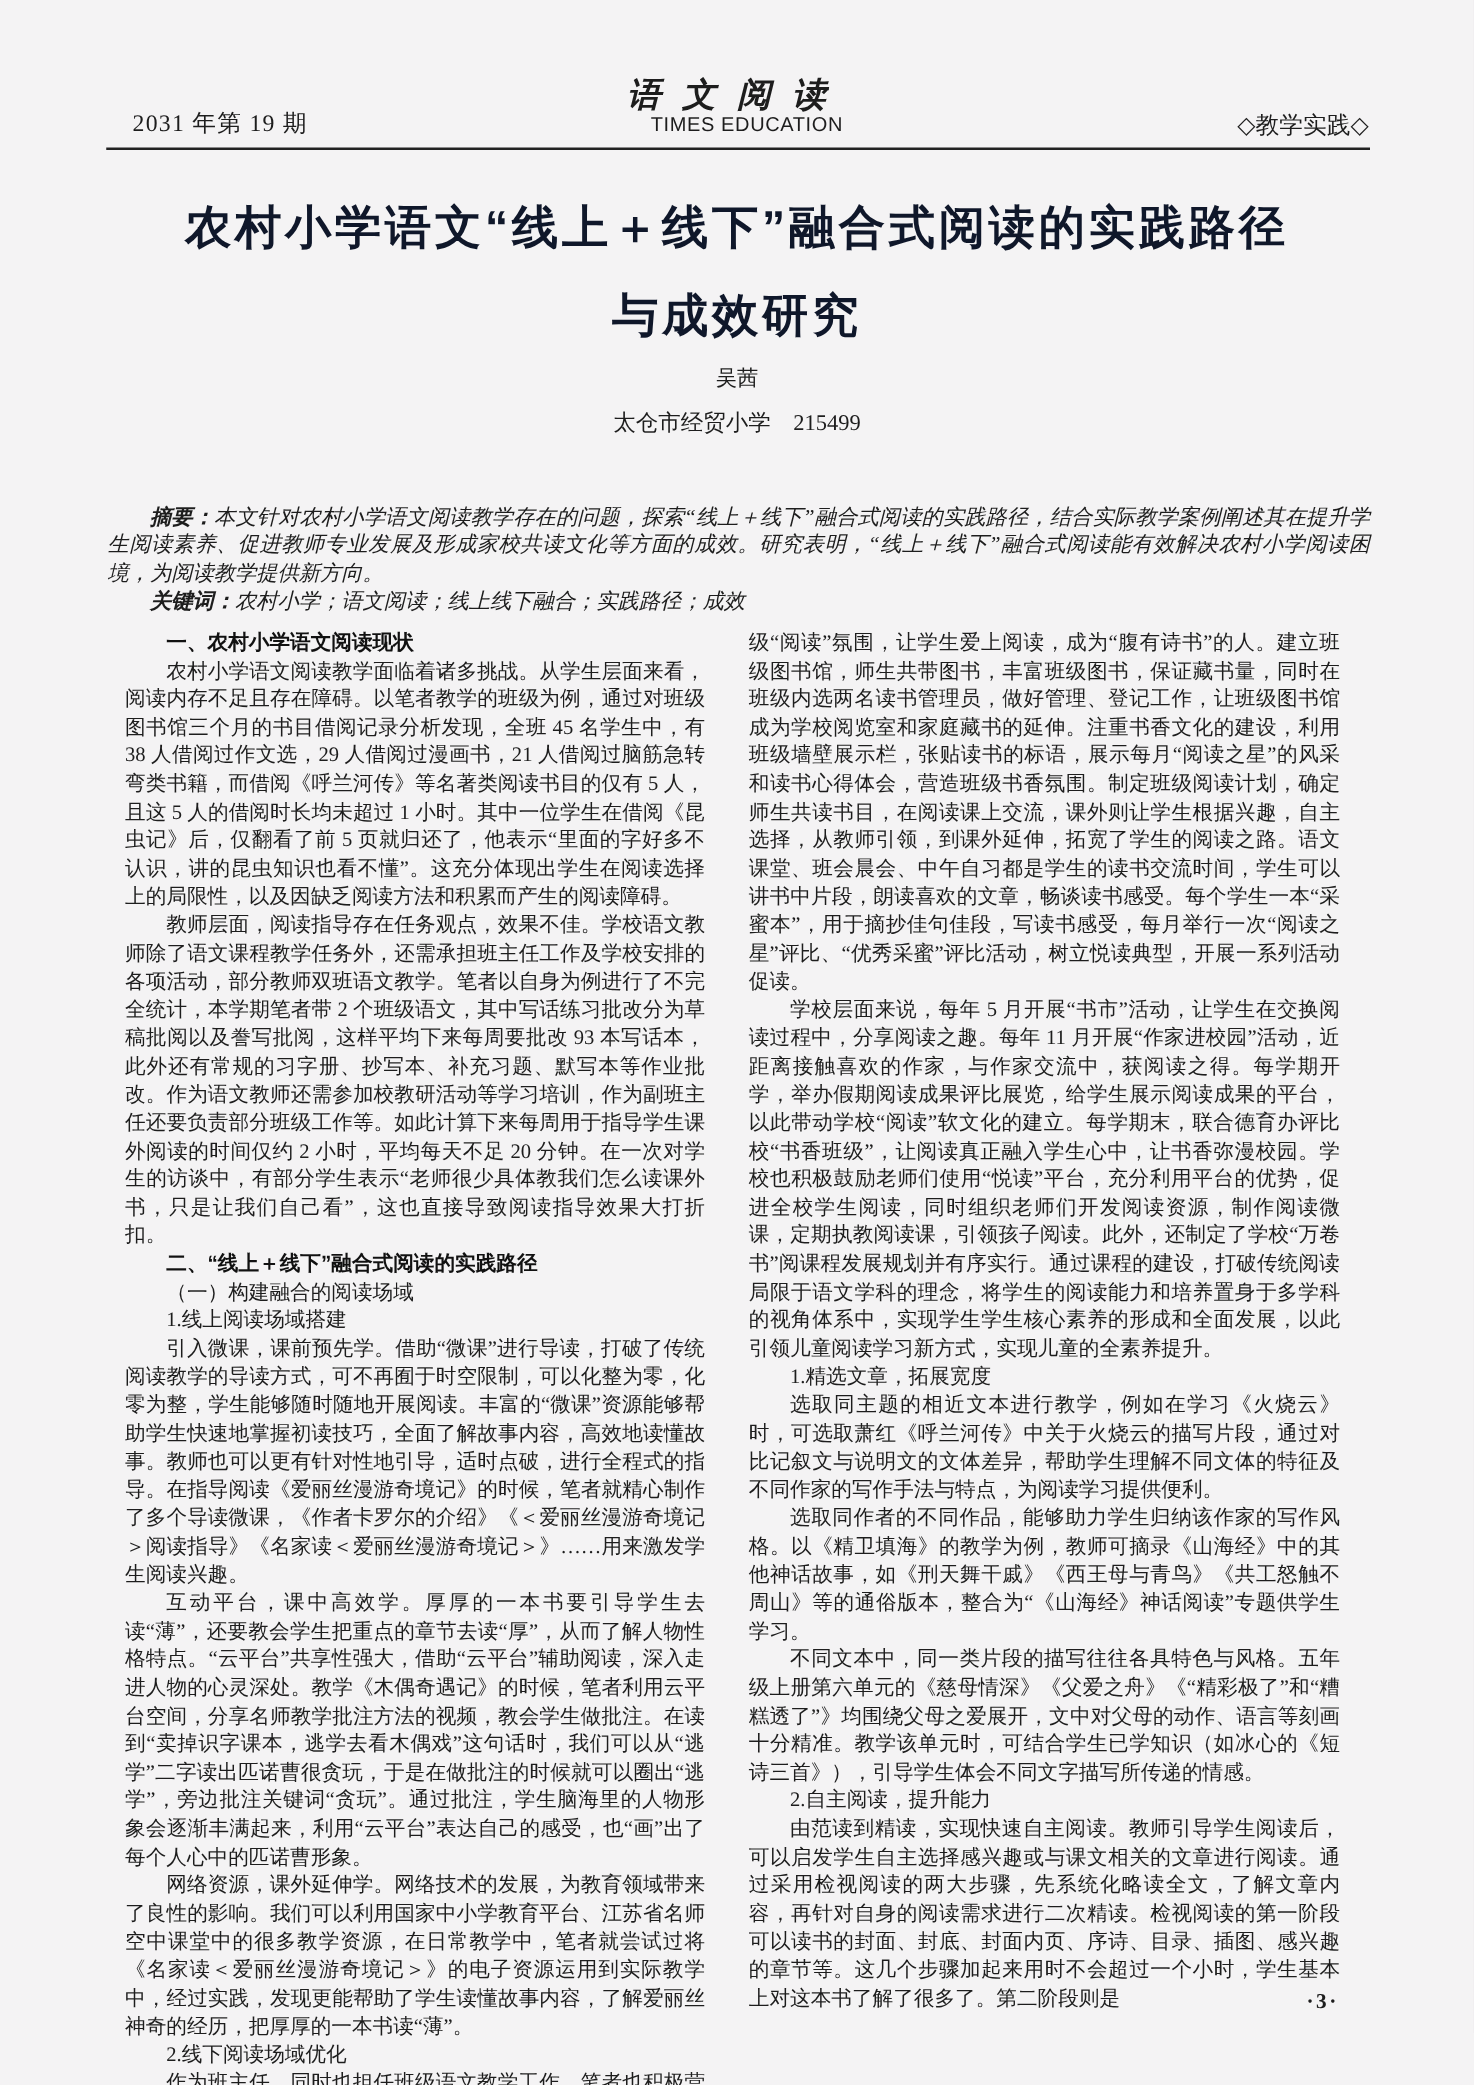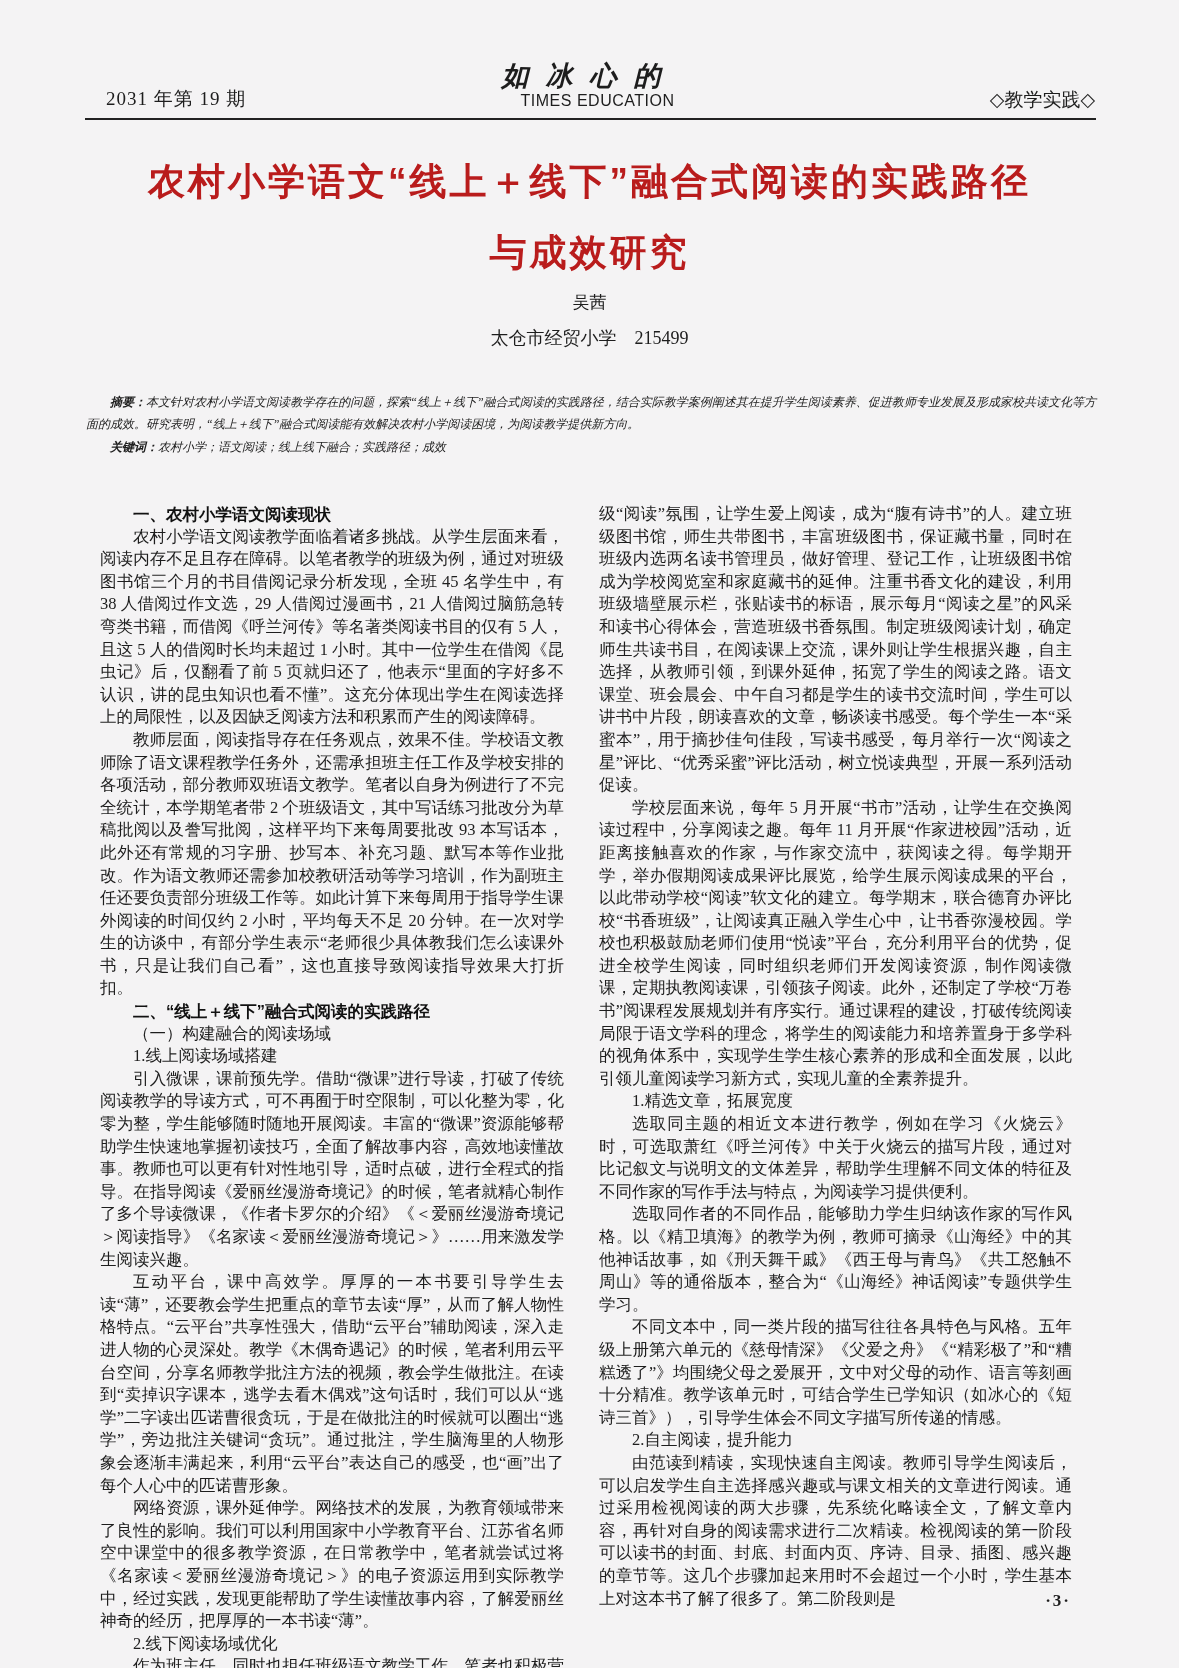--- a/index.html
+++ b/index.html
@@ -38,35 +38,35 @@
     position:absolute; left:85px; top:118px;
     width:1011px; height:2px; background:#222;
   }
   
   .title {
     position:absolute; left:50px; right:50px; top:146px;
     text-align:center;
     font-family:"Liberation Sans","DejaVu Sans",sans-serif;
     font-weight:bold;
     font-size:37px; line-height:71px; letter-spacing:3px;
-    color:#b91c1c;
+    color:#0f172a;
   }
   .author {
     position:absolute; left:0; right:0; top:291px;
     text-align:center; font-size:17px;
   }
   .affiliation {
     position:absolute; left:0; right:0; top:326px;
     text-align:center; font-size:18px;
   }
   
   .abstract-block {
-    position:absolute; left:86px; top:391px; width:1010px;
+    position:absolute; left:86px; top:403px; width:1010px;
     font-style:italic;
-    font-size:12px; line-height:22.4px;
+    font-size:17px; line-height:22.4px;
     text-align:justify;
   }
   .abstract-block p { margin:0; text-indent:2em; }
   .abstract-block .label { font-weight:bold; }
   
   .col {
     position:absolute; top:503px;
     font-size:16.5px; line-height:22.6px;
     text-align:justify;
   }
@@ -83,21 +83,21 @@
     position:absolute; top:1591px; right:108px;
     font-size:17px; font-weight:bold; letter-spacing:2px;
   }
 </style>
 </head>
 <body>
 
 <div class="page">
 
   <div class="issue">2031 年第 19 期</div>
-  <div class="masthead-cn">如冰心的</div>
+  <div class="masthead-cn">语文阅读</div>
   <div class="masthead-en">TIMES EDUCATION</div>
   <div class="column-tag">◇教学实践◇</div>
   <div class="header-rule"></div>
 
   <div class="title">
     <div>农村小学语文“线上＋线下”融合式阅读的实践路径</div>
     <div>与成效研究</div>
   </div>
   <div class="author">吴茜</div>
   <div class="affiliation">太仓市经贸小学　215499</div>

